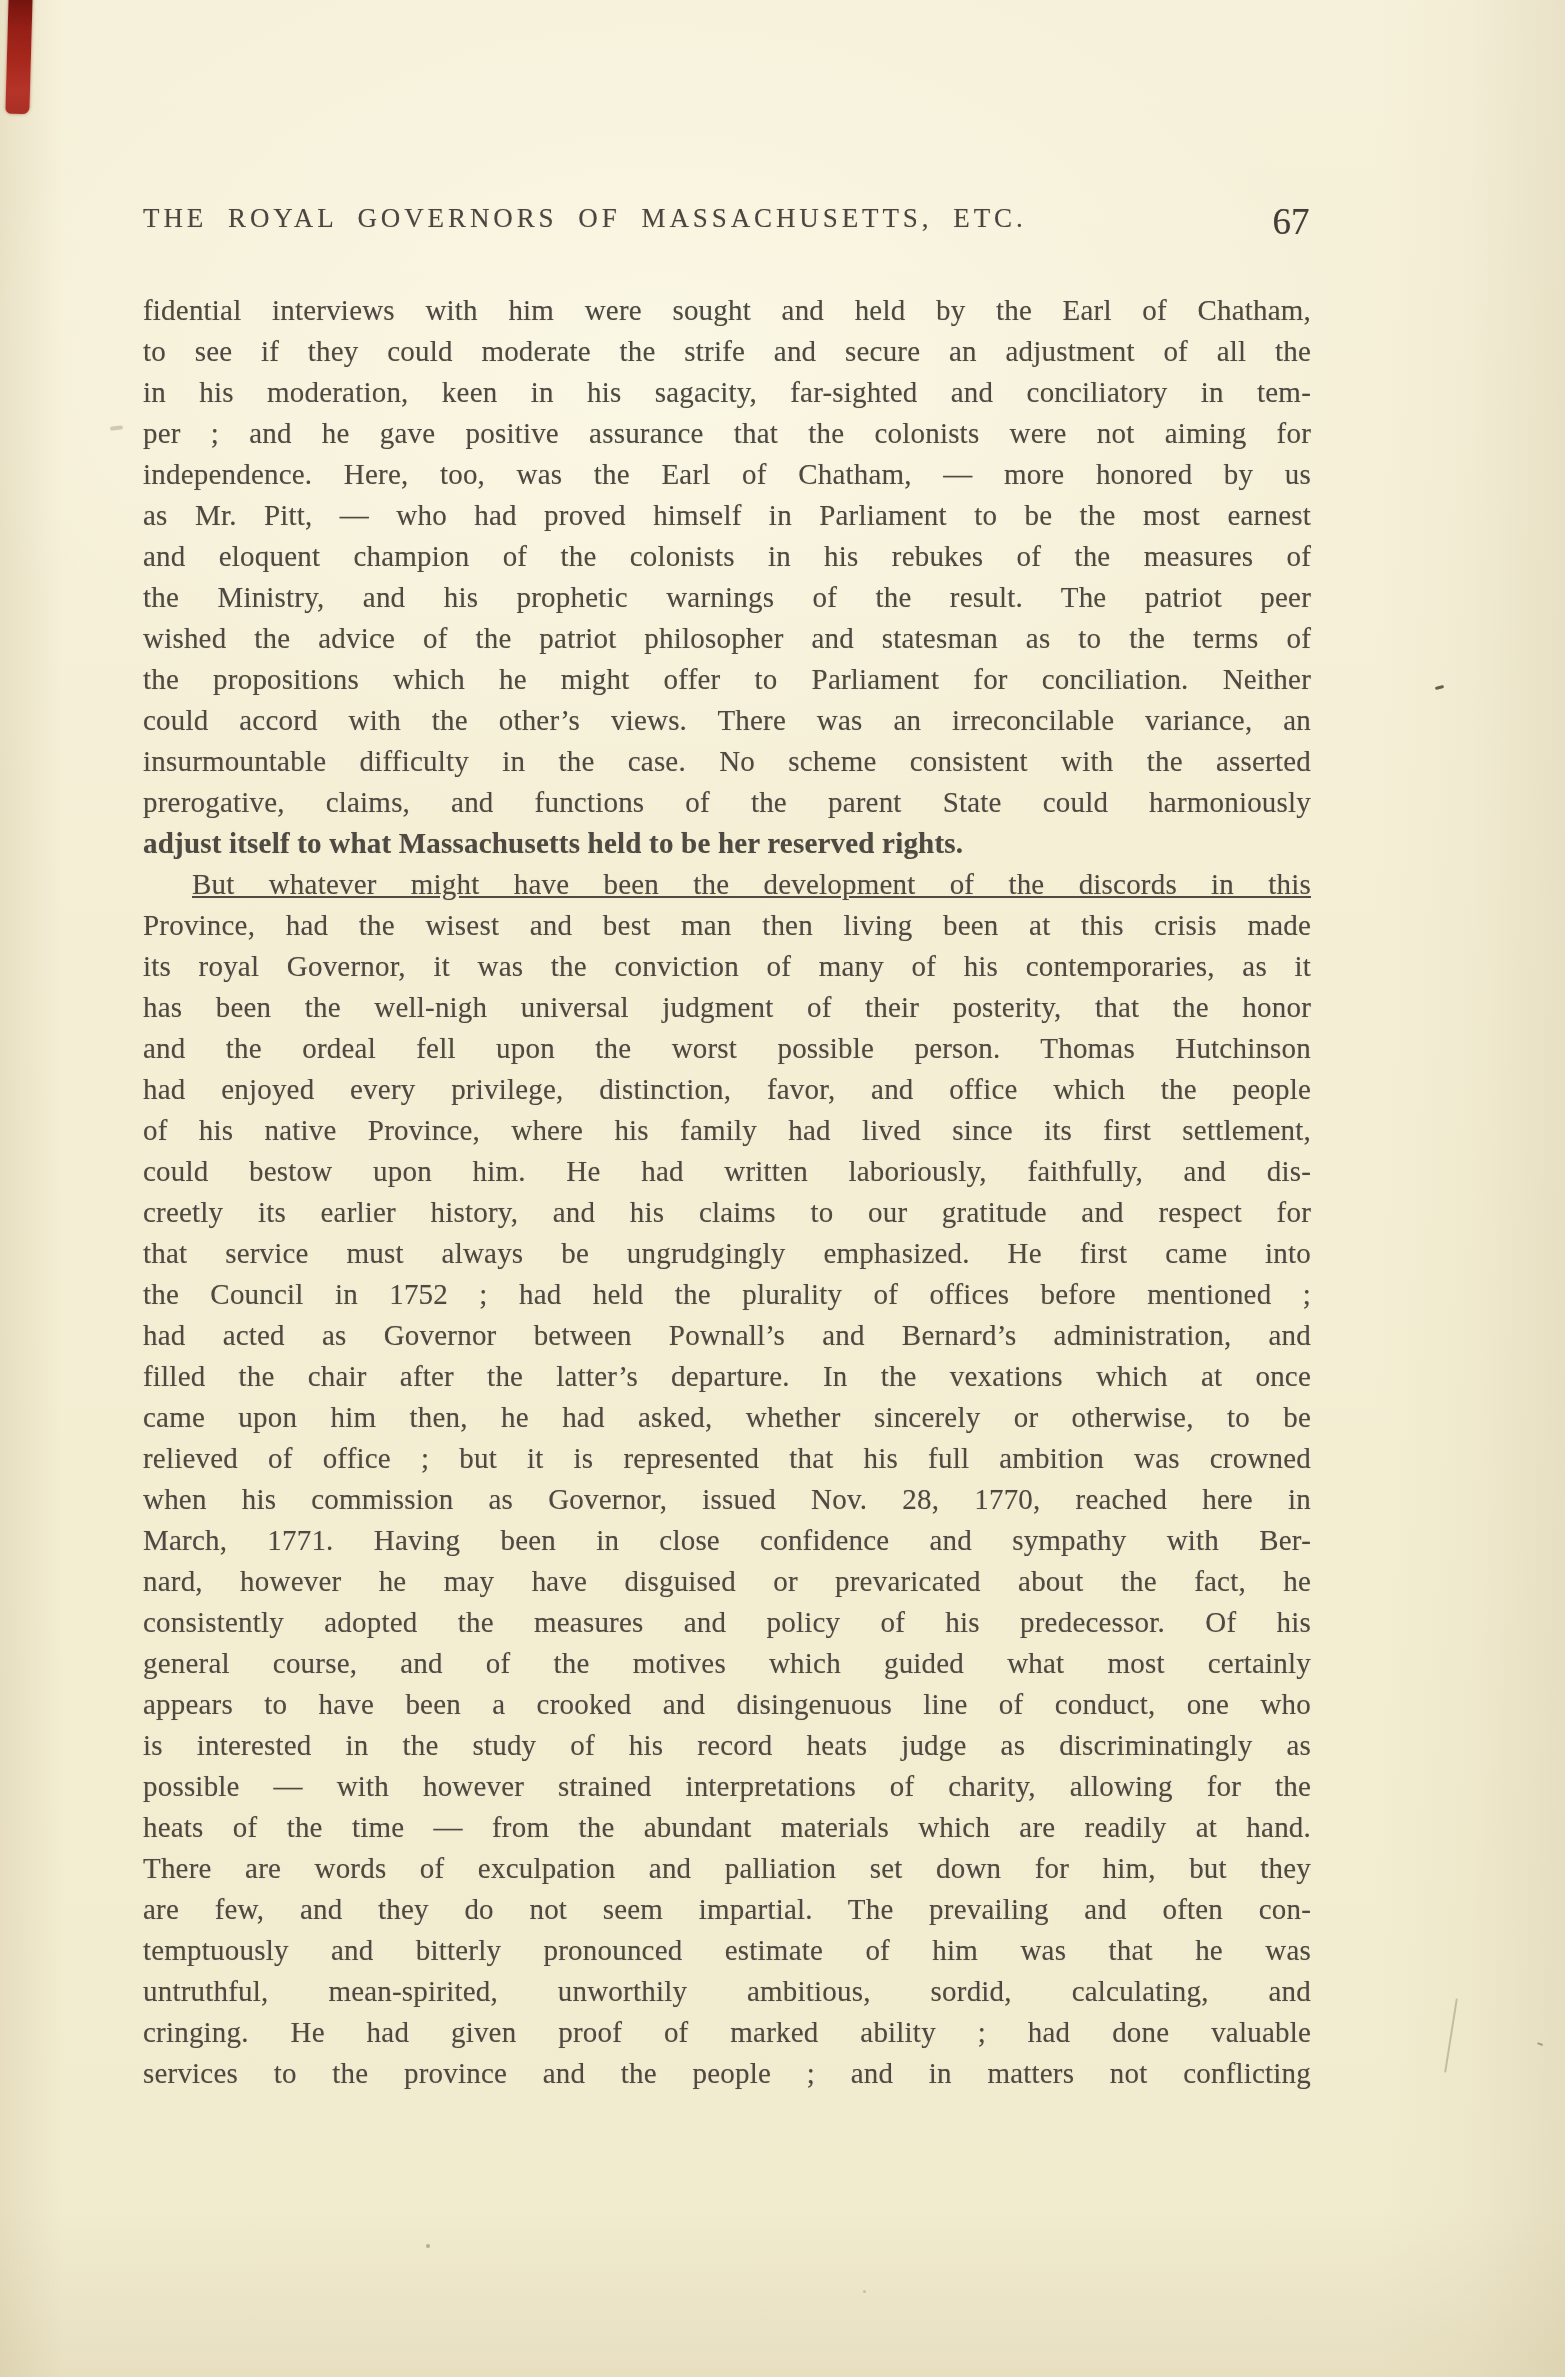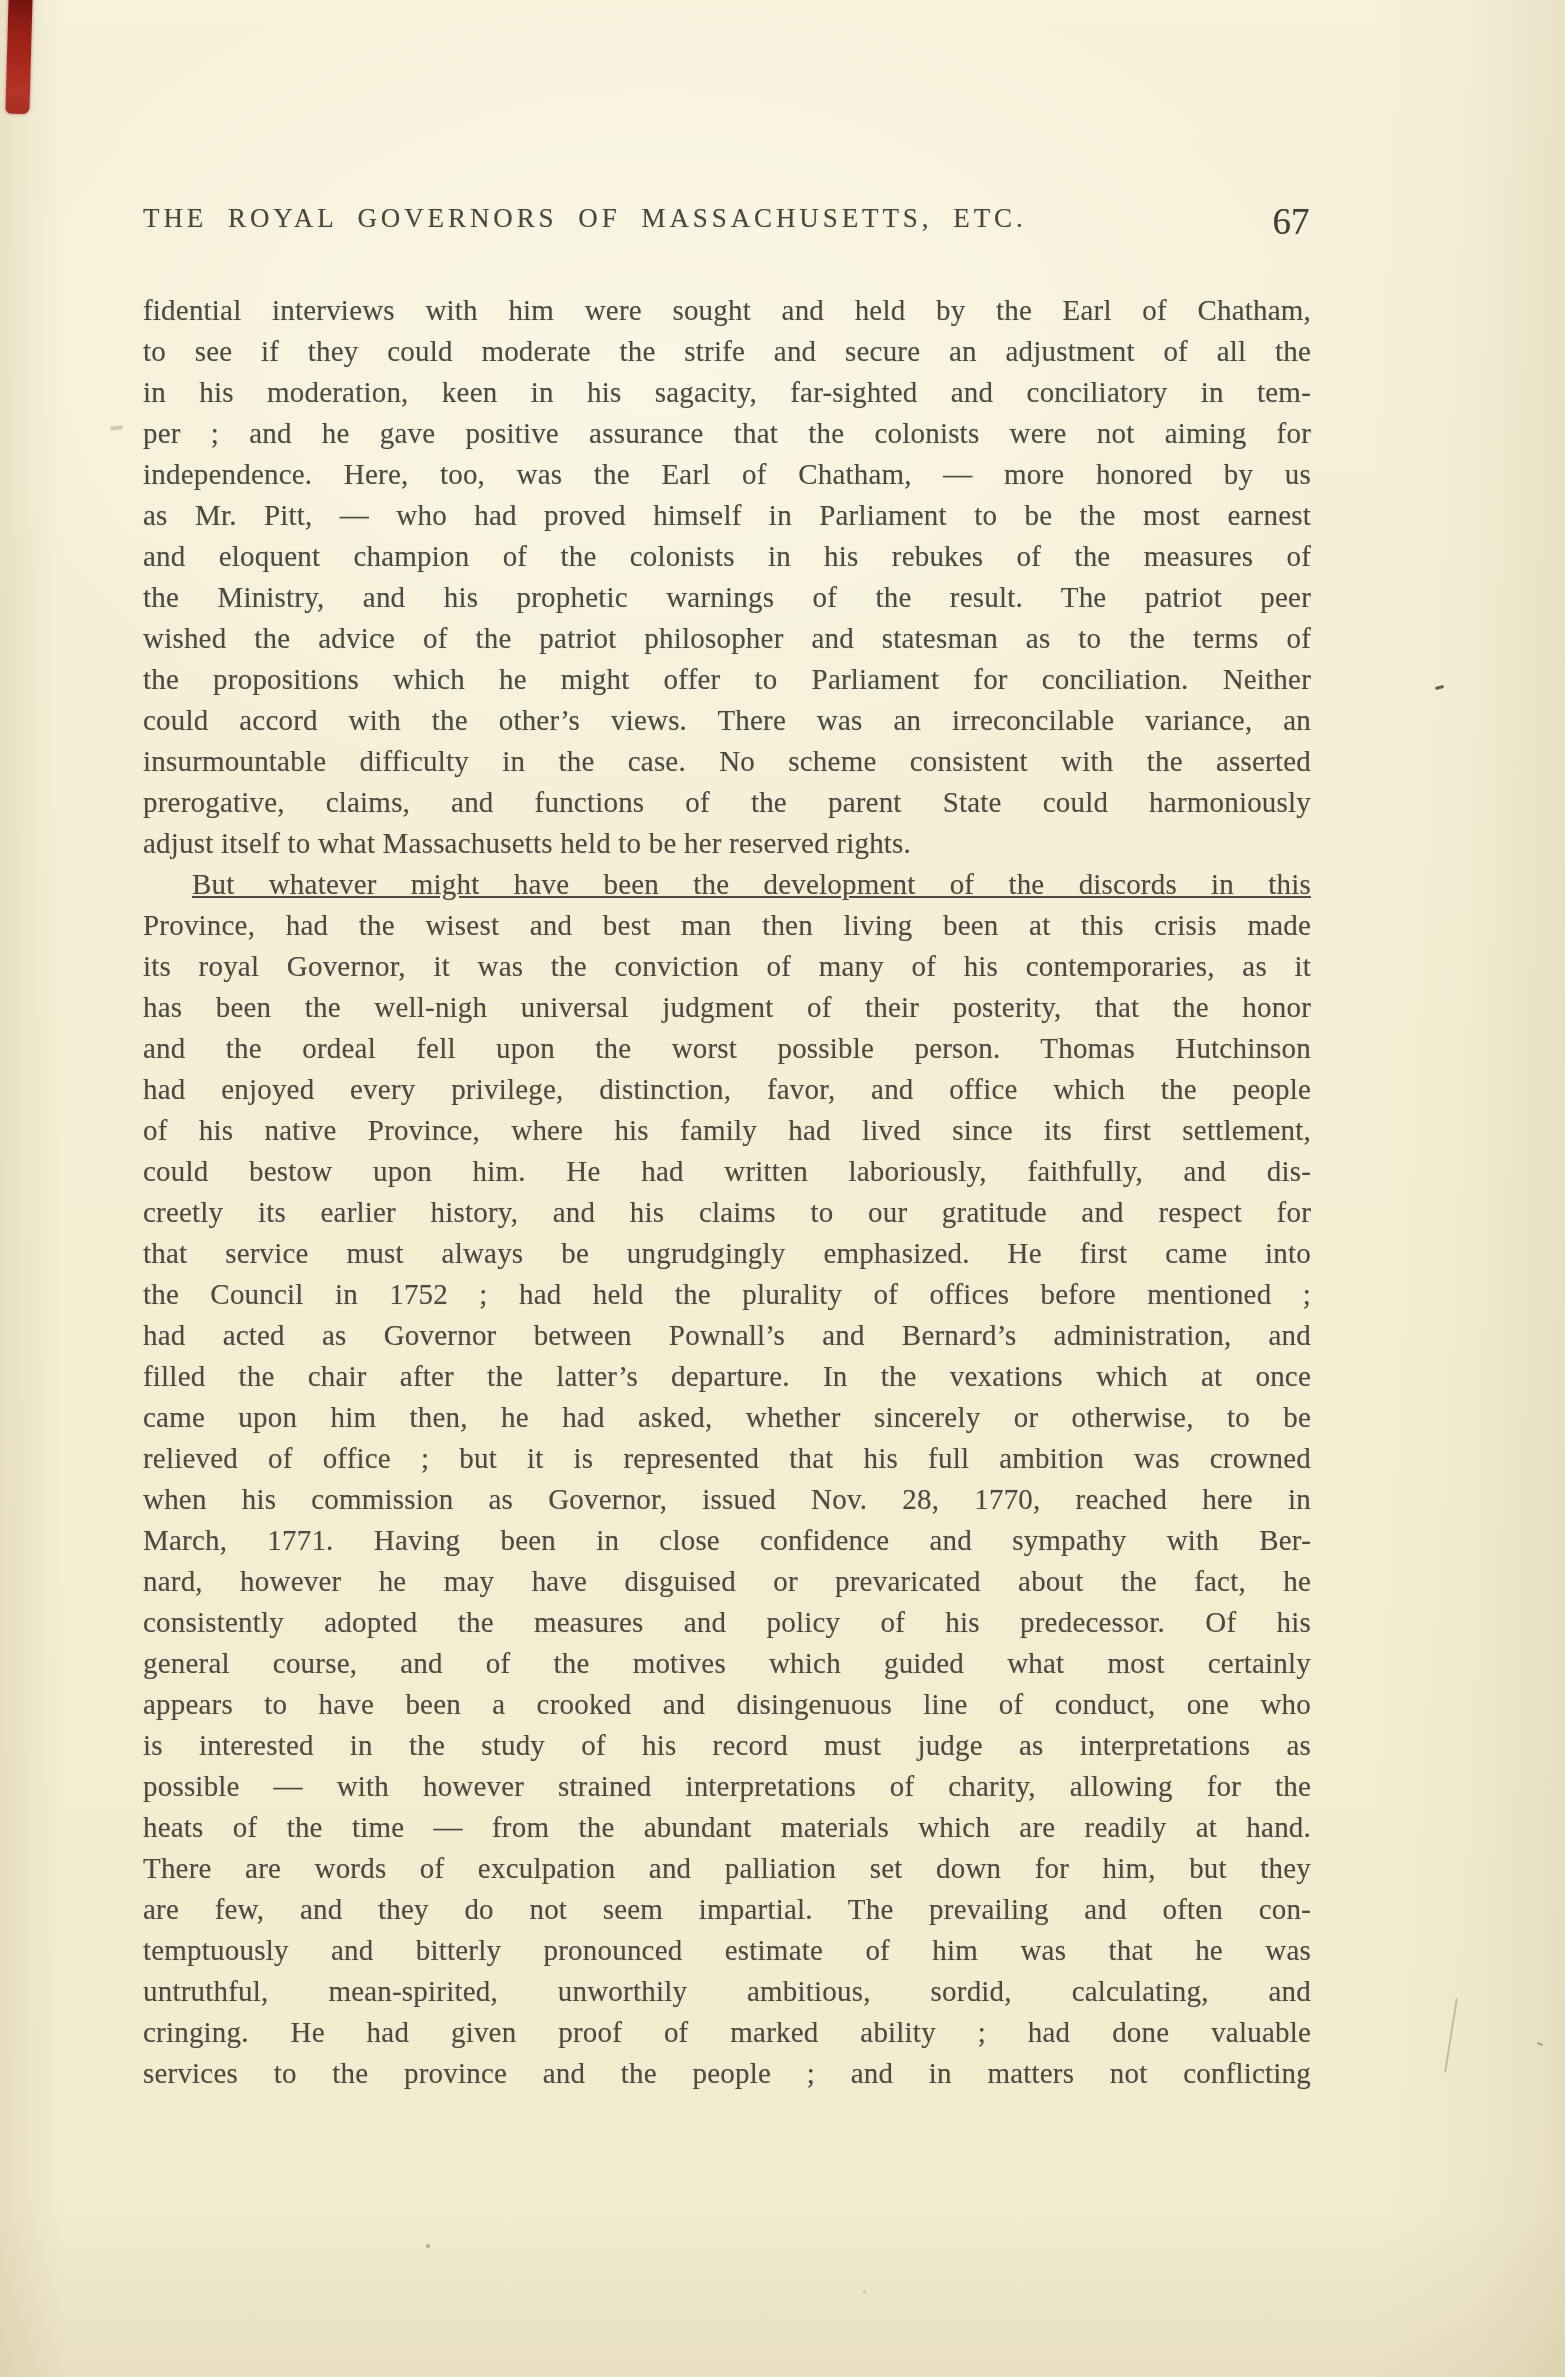--- a/index.html
+++ b/index.html
@@ -54,21 +54,21 @@
     text-shadow:0 0 0.8px rgba(78,74,66,0.38);
     letter-spacing:0.2px;
   }
   .line{
     line-height:41px;
     text-align:justify;
     text-align-last:justify;
     white-space:normal;
   }
   .line.indent{ text-indent:49px;text-decoration:underline; }
-  .line.para-end{ text-align-last:left; }
+  .line.para-end{ text-align-last:left;font-weight:bold; }
   
   .speck{position:absolute;border-radius:50%;}
   .speck.s1{left:1435px;top:686px;width:8.6px;height:3.1px;background:rgba(70,60,45,0.8);transform:rotate(-14deg);border-radius:1.6px;}
   .speck.s2{left:1450px;top:1998px;width:2.4px;height:75px;background:rgba(128,116,90,0.38);transform:rotate(9deg);border-radius:1.6px;}
   .speck.s3{left:1537px;top:2043px;width:5.5px;height:2.4px;background:rgba(110,100,75,0.55);transform:rotate(20deg);border-radius:1.6px;}
   .speck.s4{left:426px;top:2244px;width:3.9px;height:3.9px;background:rgba(112,102,78,0.45);}
   .speck.s5{left:110px;top:426px;width:12.5px;height:3.9px;background:rgba(152,140,112,0.40);transform:rotate(-6deg);border-radius:2.4px;}
   .speck.s6{left:470px;top:600px;width:3.1px;height:3.1px;background:rgba(120,108,82,0.35);}
   .speck.s7{left:863px;top:2290px;width:3.1px;height:3.1px;background:rgba(120,108,82,0.30);}
 </style>
@@ -112,21 +112,21 @@
       <div class="line">had acted as Governor between Pownall’s and Bernard’s administration, and</div>
       <div class="line">filled the chair after the latter’s departure.  In the vexations which at once</div>
       <div class="line">came upon him then, he had asked, whether sincerely or otherwise, to be</div>
       <div class="line">relieved of office ; but it is represented that his full ambition was crowned</div>
       <div class="line">when his commission as Governor, issued Nov. 28, 1770, reached here in</div>
       <div class="line">March, 1771.  Having been in close confidence and sympathy with Ber-</div>
       <div class="line">nard, however he may have disguised or prevaricated about the fact, he</div>
       <div class="line">consistently adopted the measures and policy of his predecessor.  Of his</div>
       <div class="line">general course, and of the motives which guided what most certainly</div>
       <div class="line">appears to have been a crooked and disingenuous line of conduct, one who</div>
-      <div class="line">is interested in the study of his record must judge as interpretations as</div>
+      <div class="line">is interested in the study of his record heats judge as discriminatingly as</div>
       <div class="line">possible — with however strained interpretations of charity, allowing for the</div>
       <div class="line">heats of the time — from the abundant materials which are readily at hand.</div>
       <div class="line">There are words of exculpation and palliation set down for him, but they</div>
       <div class="line">are few, and they do not seem impartial.  The prevailing and often con-</div>
       <div class="line">temptuously and bitterly pronounced estimate of him was that he was</div>
       <div class="line">untruthful, mean-spirited, unworthily ambitious, sordid, calculating, and</div>
       <div class="line">cringing.  He had given proof of marked ability ; had done valuable</div>
       <div class="line">services to the province and the people ; and in matters not conflicting</div>
     </div>
 

